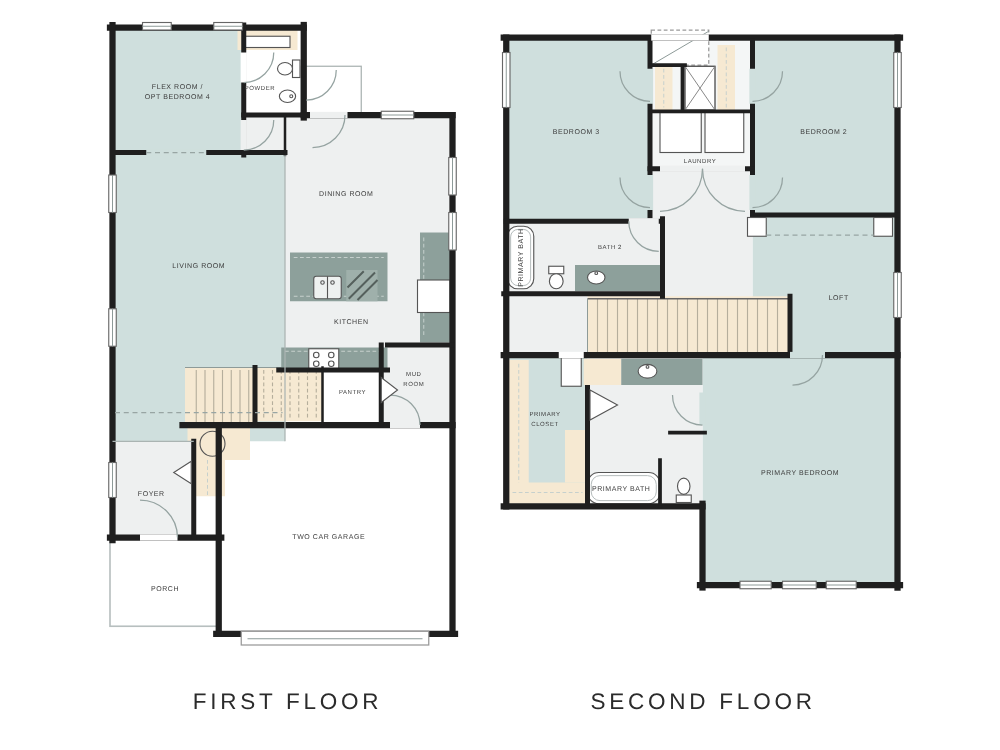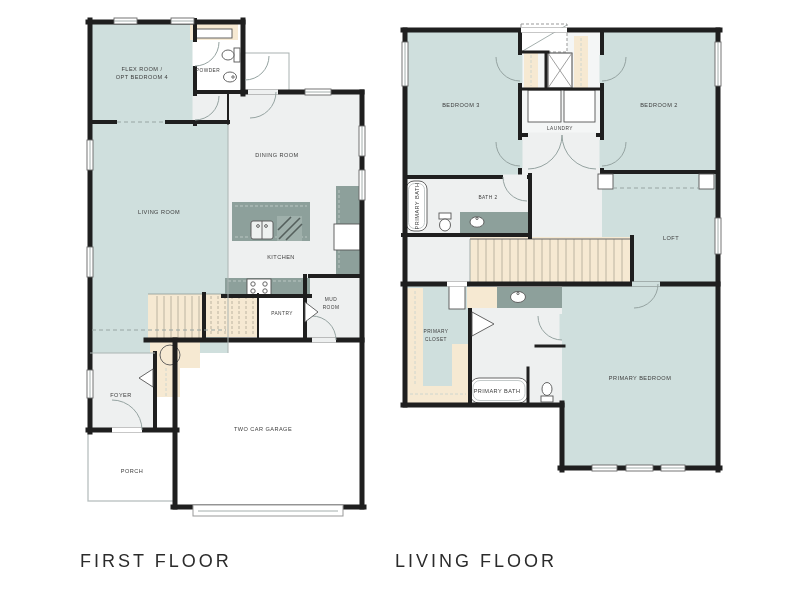--- a/index.html
+++ b/index.html
@@ -1,21 +1,21 @@
 <!DOCTYPE html>
 <html><head>
 <meta charset="utf-8">
 <style>
   html,body{margin:0;padding:0;background:#ffffff;}
   #canvas{position:relative;width:800px;height:600px;background:#ffffff;overflow:hidden;
           font-family:"Liberation Sans",sans-serif;}
   svg{position:absolute;overflow:visible;}
   #floor1{left:80px;top:10px;}
   #floor2{left:395px;top:10px;}
-  .floor-title{position:absolute;top:549px;height:24px;line-height:24px;text-align:left;
+  .floor-title{position:absolute;top:549px;height:24px;line-height:24px;text-align:center;
     font-size:18px;letter-spacing:3px;color:#2b2b2b;font-family:"Liberation Sans",sans-serif;}
   #title-first{left:80px;width:300px;}
   #title-second{left:395px;width:335px;}
 
   
   .teal{fill:#cfdfdd;}         
   .gray{fill:#eef0f0;}         
   .white{fill:#ffffff;}
   .tan{fill:#f6e9d2;}          
   .counter{fill:#8da09b;}      
@@ -318,15 +318,15 @@
     <text class="lbl" x="671" y="240">LOFT</text>
     <text class="lbl lbl-sm" x="436" y="333">PRIMARY</text>
     <text class="lbl lbl-sm" x="436" y="341">CLOSET</text>
     <text class="lbl" x="640" y="380">PRIMARY BEDROOM</text>
     <text class="lbl" font-size="4.6" x="497" y="392.5">PRIMARY BATH</text>
     <text class="lbl" font-size="4.6" transform="rotate(-90 416.5 206)" x="416.5" y="208">PRIMARY BATH</text>
   </g>
 </svg>
 
 <div id="title-first" class="floor-title">FIRST FLOOR</div>
-<div id="title-second" class="floor-title">LIVING FLOOR</div>
+<div id="title-second" class="floor-title">SECOND FLOOR</div>
 
 </div>
 
 </body></html>

